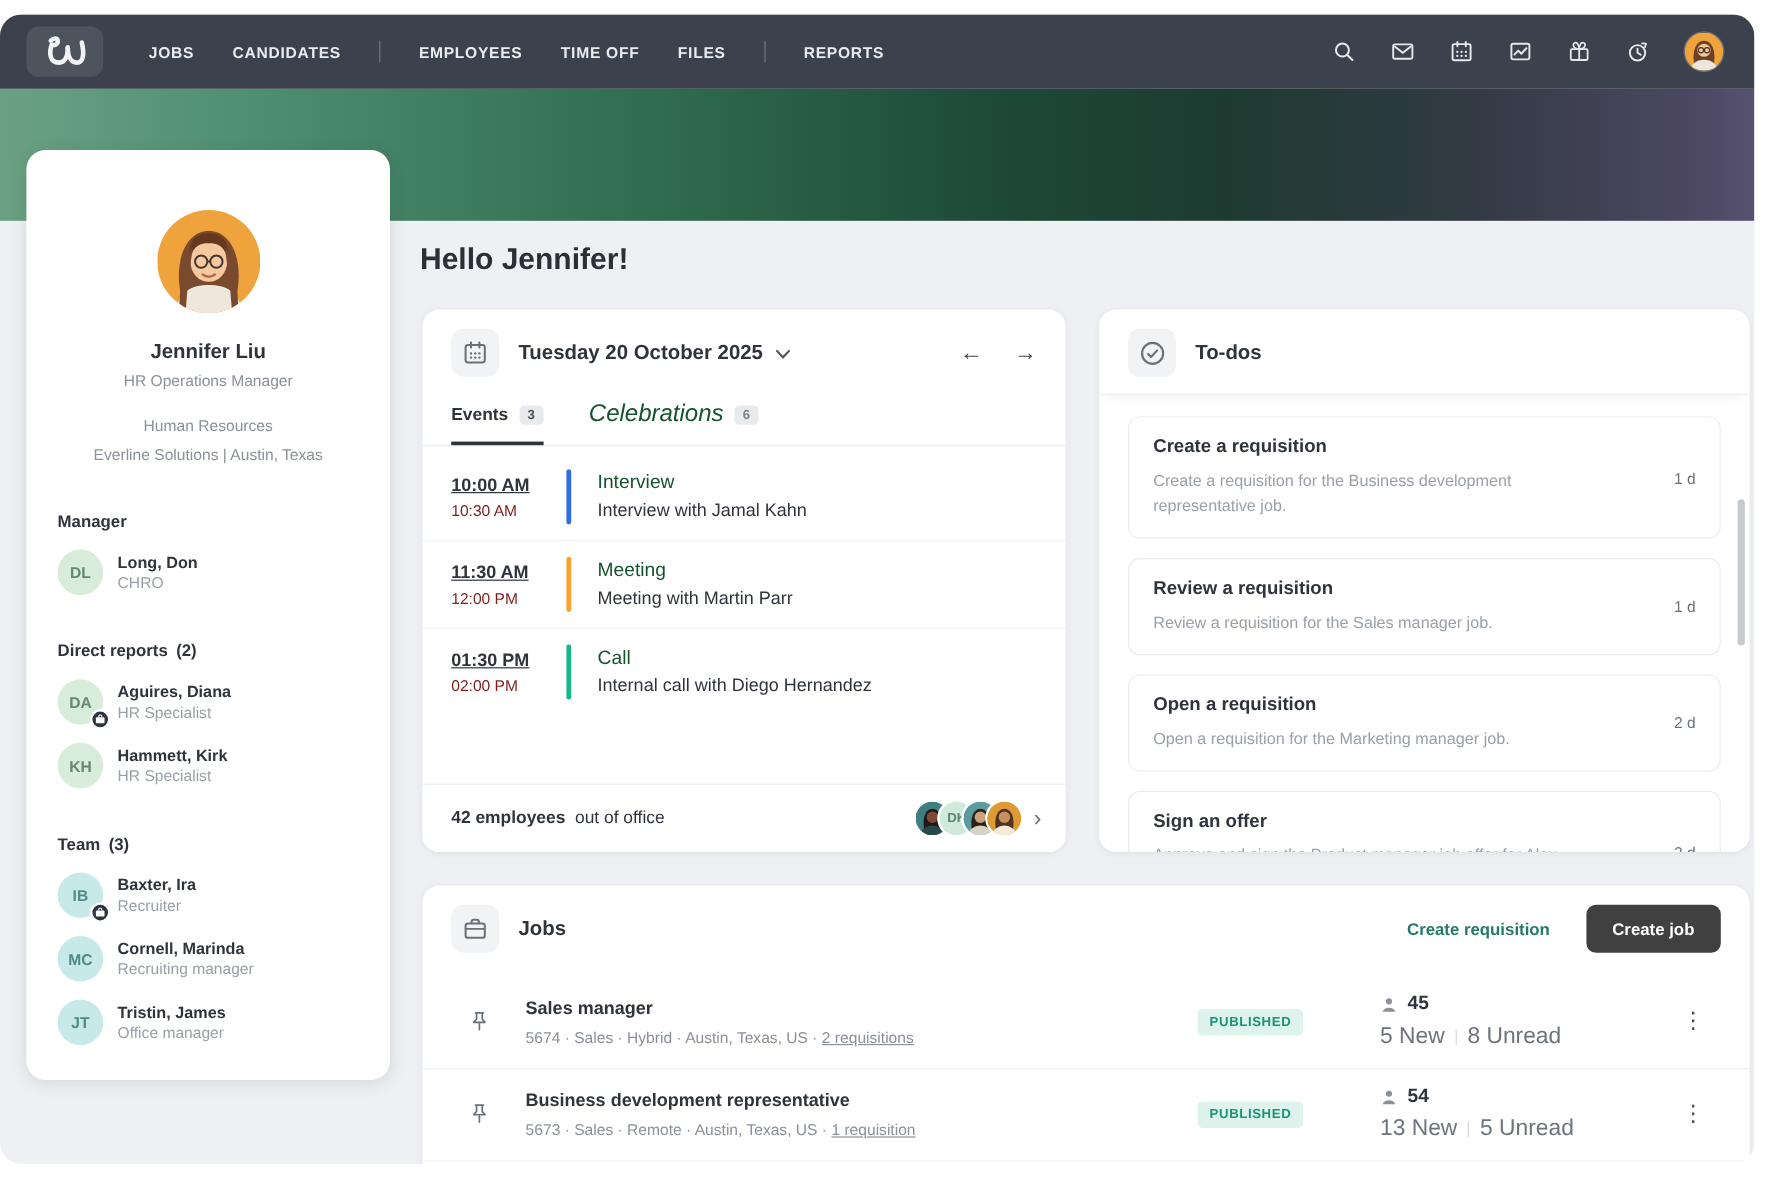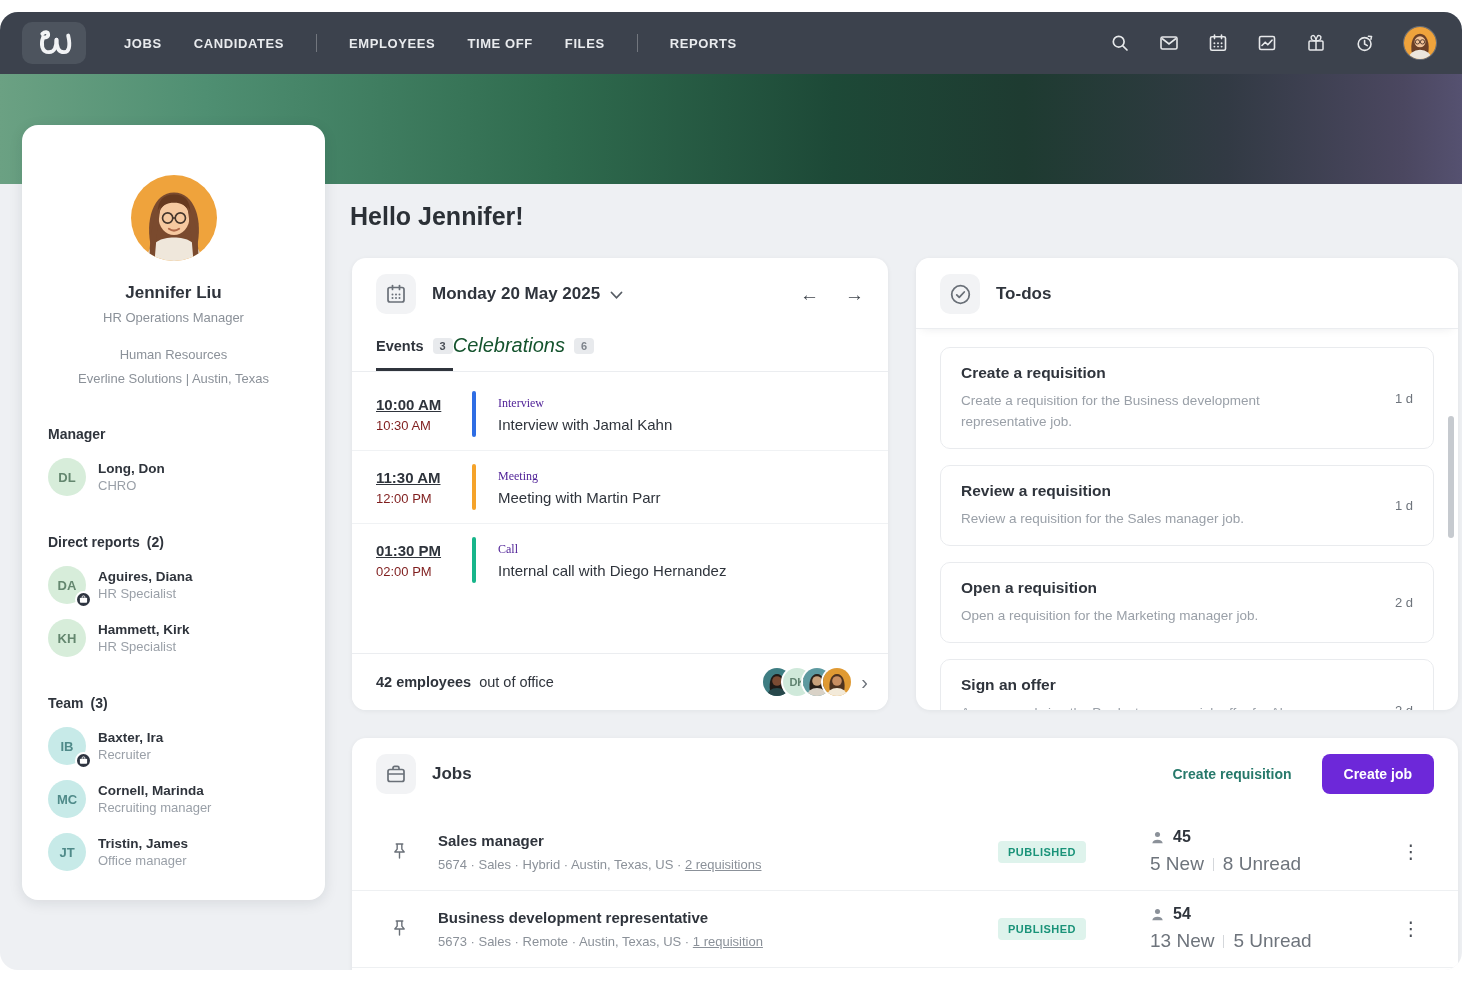--- a/index.html
+++ b/index.html
@@ -57,35 +57,35 @@
 
   .card-header { display:flex; align-items:center; padding:16px 24px 14px 24px; }
   .icon-box { width:40px; height:40px; background:#f2f3f5; border-radius:10px; color:#6a7078;
     display:flex; align-items:center; justify-content:center; flex-shrink:0; }
   .card-title { font-size:17px; font-weight:bold; color:#2f343c; margin-left:16px; }
 
   
   .date-row-chevron { margin-left:10px; margin-top:3px; cursor:pointer; }
   .date-arrows { margin-left:auto; display:flex; gap:26px; }
   .arrow-btn { font-size:19px; color:#3e444c; cursor:pointer; line-height:1; }
-  .tabs { display:flex; padding:6px 24px 0 24px; border-bottom:1px solid #ebedf0; }
+  .tabs { display:flex; gap:38px; padding:6px 24px 0 24px; border-bottom:1px solid #ebedf0; }
   .tab { display:flex; align-items:center; gap:9px; padding-bottom:11px; cursor:pointer; border-bottom:3px solid transparent; }
   .tab.active { border-bottom-color:#2f343c; }
   .tab-label { font-size:14.5px; font-weight:bold; color:#2f343c; }
   .tab.inactive .tab-label { color:#14532d; font-weight:normal; font-size:20px;font-style:italic; }
   .tab-badge { background:#e8eaed; color:#4a4f57; font-size:11px; font-weight:bold; padding:2px 7px; border-radius:4px; }
   .tab.inactive .tab-badge { color:#7d838b; }
   .event-row { display:flex; align-items:center; padding:13px 24px; }
   .event-row + .event-row { border-top:1px solid #f0f2f4; }
   .ev-times { width:82px; flex-shrink:0; }
   .ev-start { font-size:15px; font-weight:bold; color:#2f343c; margin-bottom:5px;text-decoration:underline; }
   .ev-end { font-size:13px; color:#7f1d1d; }
   .ev-bar { width:4px; height:46px; border-radius:2px; margin:0 22px 0 14px; flex-shrink:0; }
   .ev-bar.c0 { background:#2e6de4; } .ev-bar.c1 { background:#f5a32a; } .ev-bar.c2 { background:#17b58a; }
-  .ev-type { font-size:12px; color:#4c1d95; margin-bottom:5px;font-family:Liberation Serif, serif; }
+  .ev-type { font-size:16px; color:#14532d; margin-bottom:5px; }
   .ev-title { font-size:15px; color:#2f343c; }
   .events-footer { position:absolute; left:0; right:0; bottom:0; height:57px; border-top:1px solid #ebedf0;
     display:flex; align-items:center; padding:0 20px 0 24px; background:#fff; }
   .footer-text { font-size:14.5px; color:#2f343c; }
   .footer-text b { font-weight:bold; } .footer-text .light { color:#2f343c; font-weight:normal; }
   .avatar-stack { margin-left:auto; display:flex; align-items:center; }
   .stack-av { width:28px; height:28px; border-radius:50%; overflow:hidden; margin-left:-8px;
     box-shadow:0 0 0 2px #fff; }
   .stack-av.first { margin-left:0; }
   .stack-initials { background:#cfe9da; color:#5f8370; display:flex; align-items:center; justify-content:center;
@@ -99,21 +99,21 @@
     display:flex; align-items:center; cursor:pointer; background:#fff; }
   .todo-main { flex:1; padding-right:26px; }
   .todo-title { font-size:15.5px; font-weight:bold; color:#2f343c; margin-bottom:9px; }
   .todo-desc { font-size:13.5px; color:#9aa0a8; line-height:1.55; max-width:345px; }
   .todo-due { font-size:13px; color:#6e747c; white-space:nowrap; align-self:center; }
   .todos-scrollbar { position:absolute; right:4px; top:158px; width:6px; height:122px; border-radius:3px; background:#c6cacf; }
 
   
   .jobs-actions { margin-left:auto; display:flex; align-items:center; gap:30px; }
   .link-btn { font-size:14px; font-weight:bold; color:#27796b; cursor:pointer; }
-  .primary-btn { background:#6d28d9; color:#fff; font-size:14px; font-weight:bold; border:none;
+  .primary-btn { background:#404040; color:#fff; font-size:14px; font-weight:bold; border:none;
     padding:12px 22px; border-radius:8px; cursor:pointer; font-family:inherit; }
   .job-rows { margin-top:6px; }
   .job-row { display:grid; grid-template-columns:46px 1fr 152px 238px 46px; align-items:center;
     padding:14px 24px 15px 40px; }
   .job-row + .job-row { border-top:1px solid #eef0f2; }
   .job-rows-endline { border-top:1px solid #eef0f2; margin:0 0; }
   .pin { color:#6a7078; }
   .job-title { font-size:15px; font-weight:bold; color:#2f343c; margin-bottom:8px; cursor:pointer; }
   .job-meta { font-size:13px; color:#8b9199; }
   .job-meta .req-link { text-decoration:underline; cursor:pointer; }
@@ -307,21 +307,21 @@
           <line x1="7.5" y1="2.5" x2="7.5" y2="6.5" stroke="currentColor" stroke-width="1.7" stroke-linecap="round"></line>
           <line x1="14.5" y1="2.5" x2="14.5" y2="6.5" stroke="currentColor" stroke-width="1.7" stroke-linecap="round"></line>
           <circle cx="7.5" cy="11.5" r="1" fill="currentColor"></circle>
             <circle cx="11" cy="11.5" r="1" fill="currentColor"></circle>
             <circle cx="14.5" cy="11.5" r="1" fill="currentColor"></circle>
           <circle cx="7.5" cy="15" r="1" fill="currentColor"></circle>
             <circle cx="11" cy="15" r="1" fill="currentColor"></circle>
             <circle cx="14.5" cy="15" r="1" fill="currentColor"></circle>
         </svg>
       </div>
-      <div class="card-title">Monday 20 May 2025</div>
+      <div class="card-title">Tuesday 20 October 2025</div>
       <svg class="date-row-chevron" width="13" height="9" viewBox="0 0 13 9">
         <path d="M1.5 1.5 L6.5 6.8 L11.5 1.5" fill="none" stroke="#565c64" stroke-width="1.8" stroke-linecap="round"></path>
       </svg>
       <div class="date-arrows">
         <span class="arrow-btn">←</span>
         <span class="arrow-btn">→</span>
       </div>
     </div>
     <div class="tabs">
       <div class="tab active">

